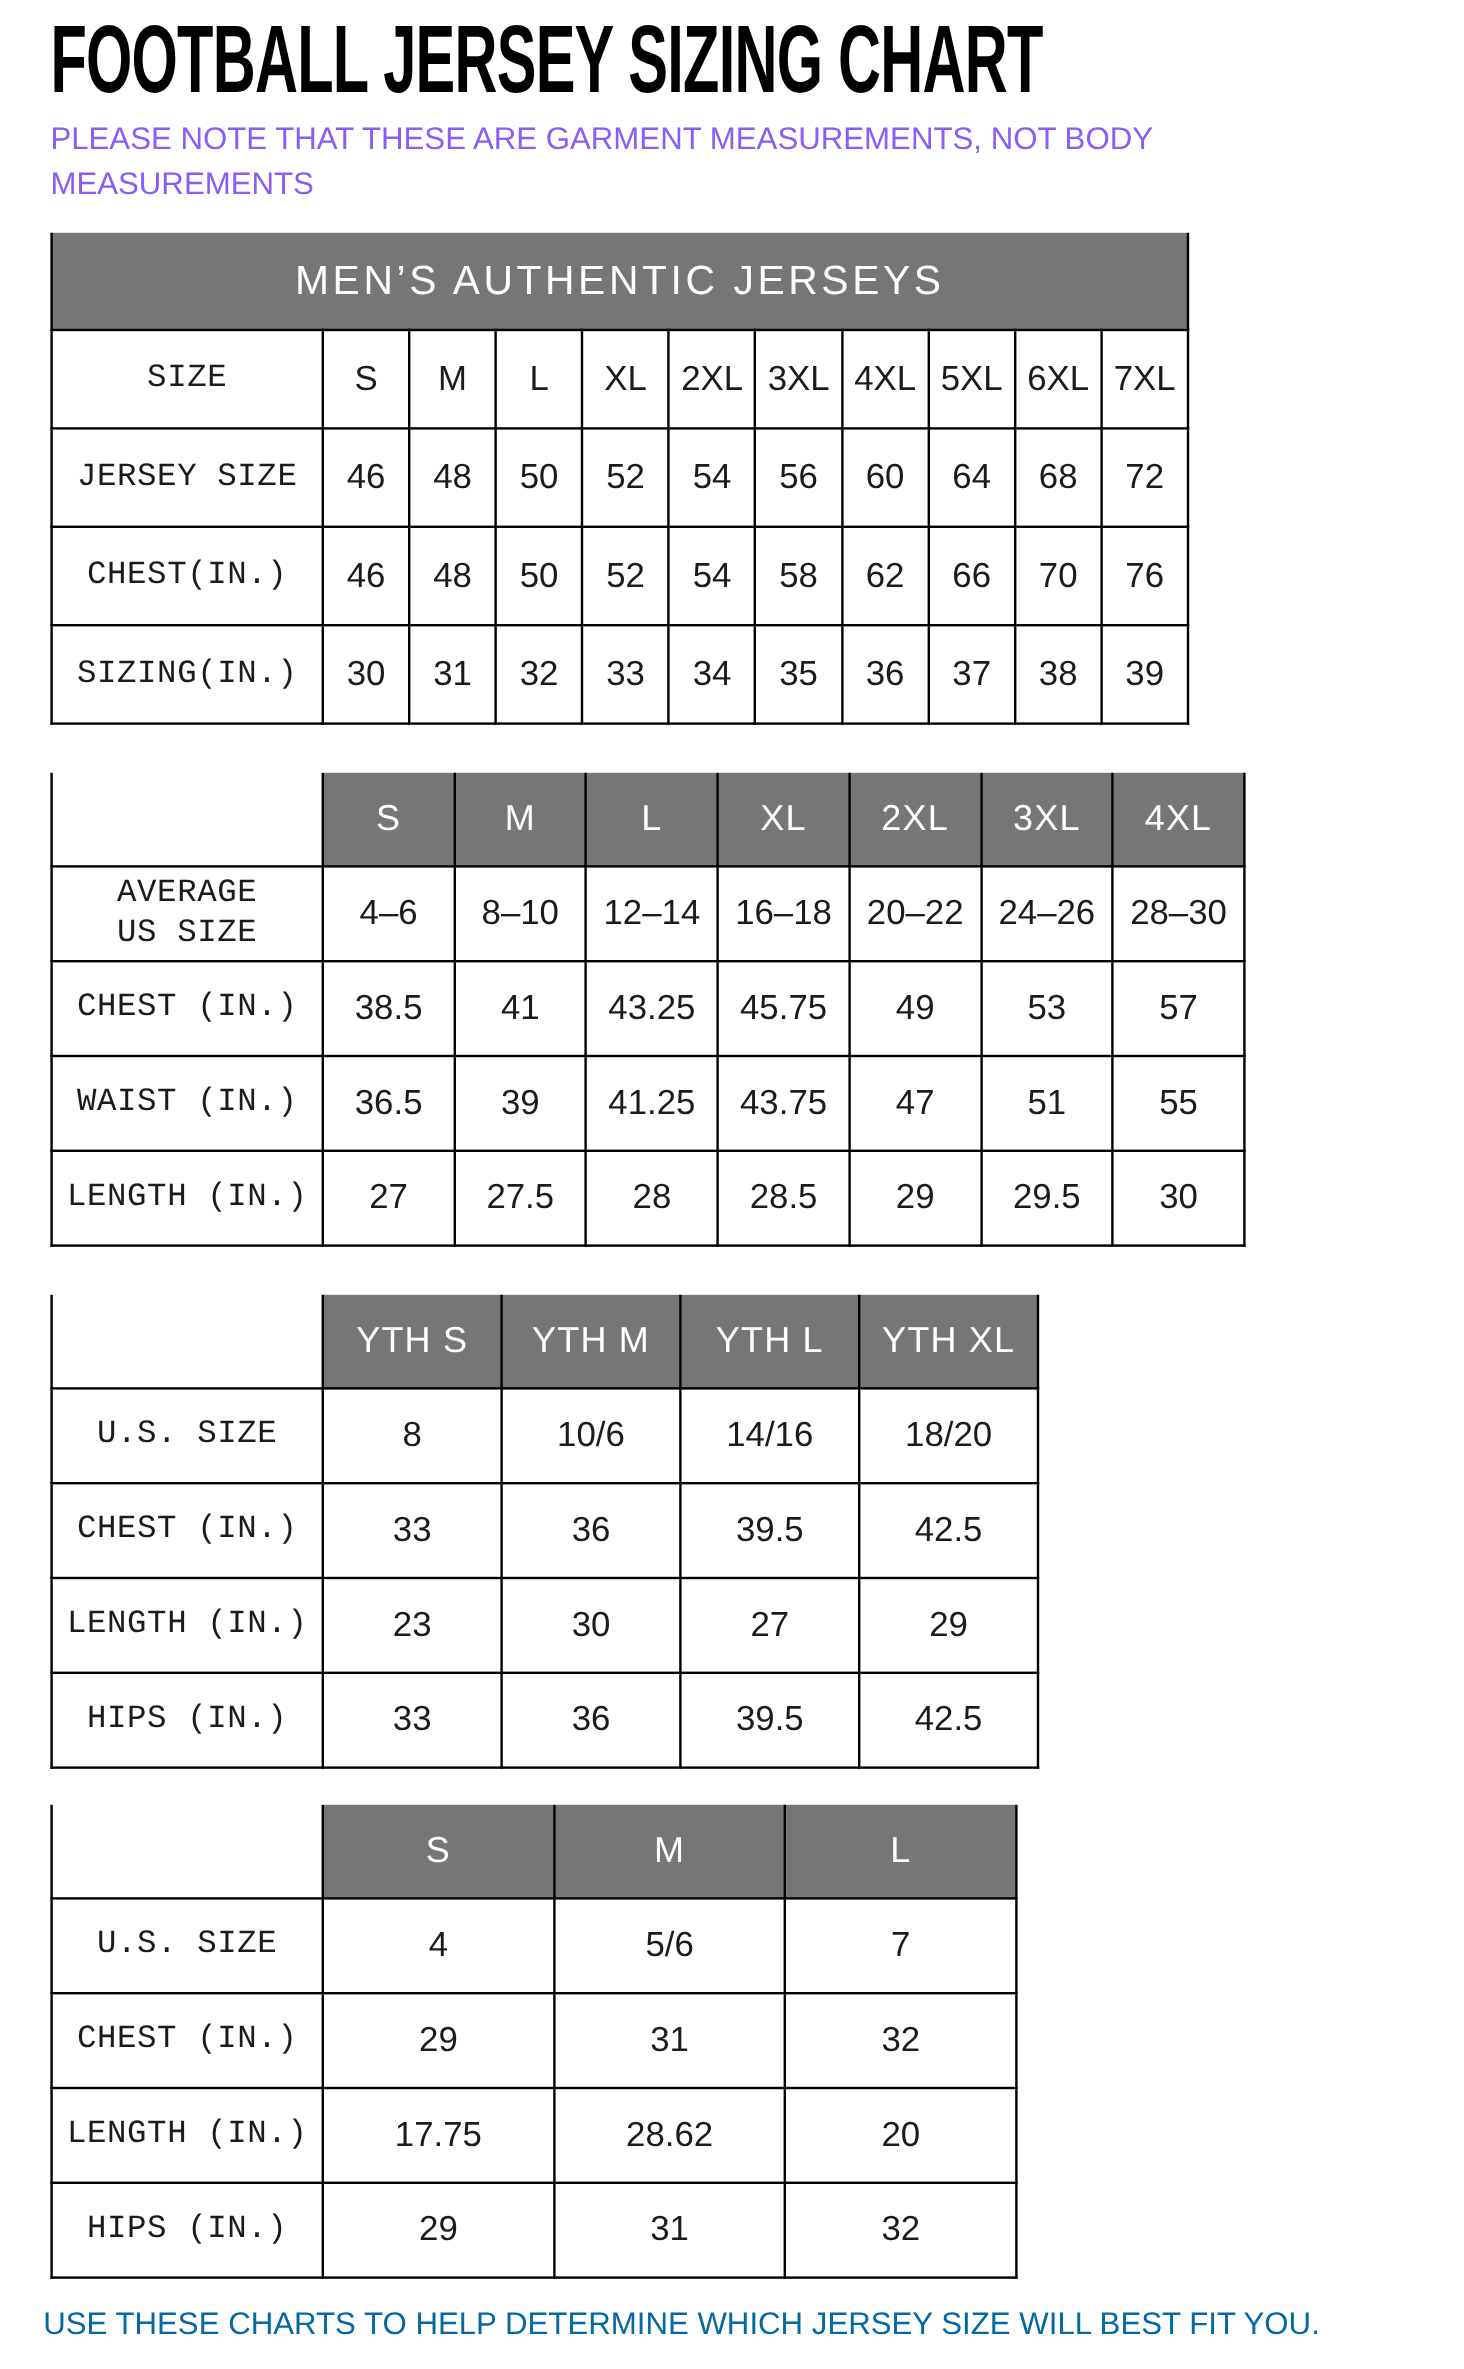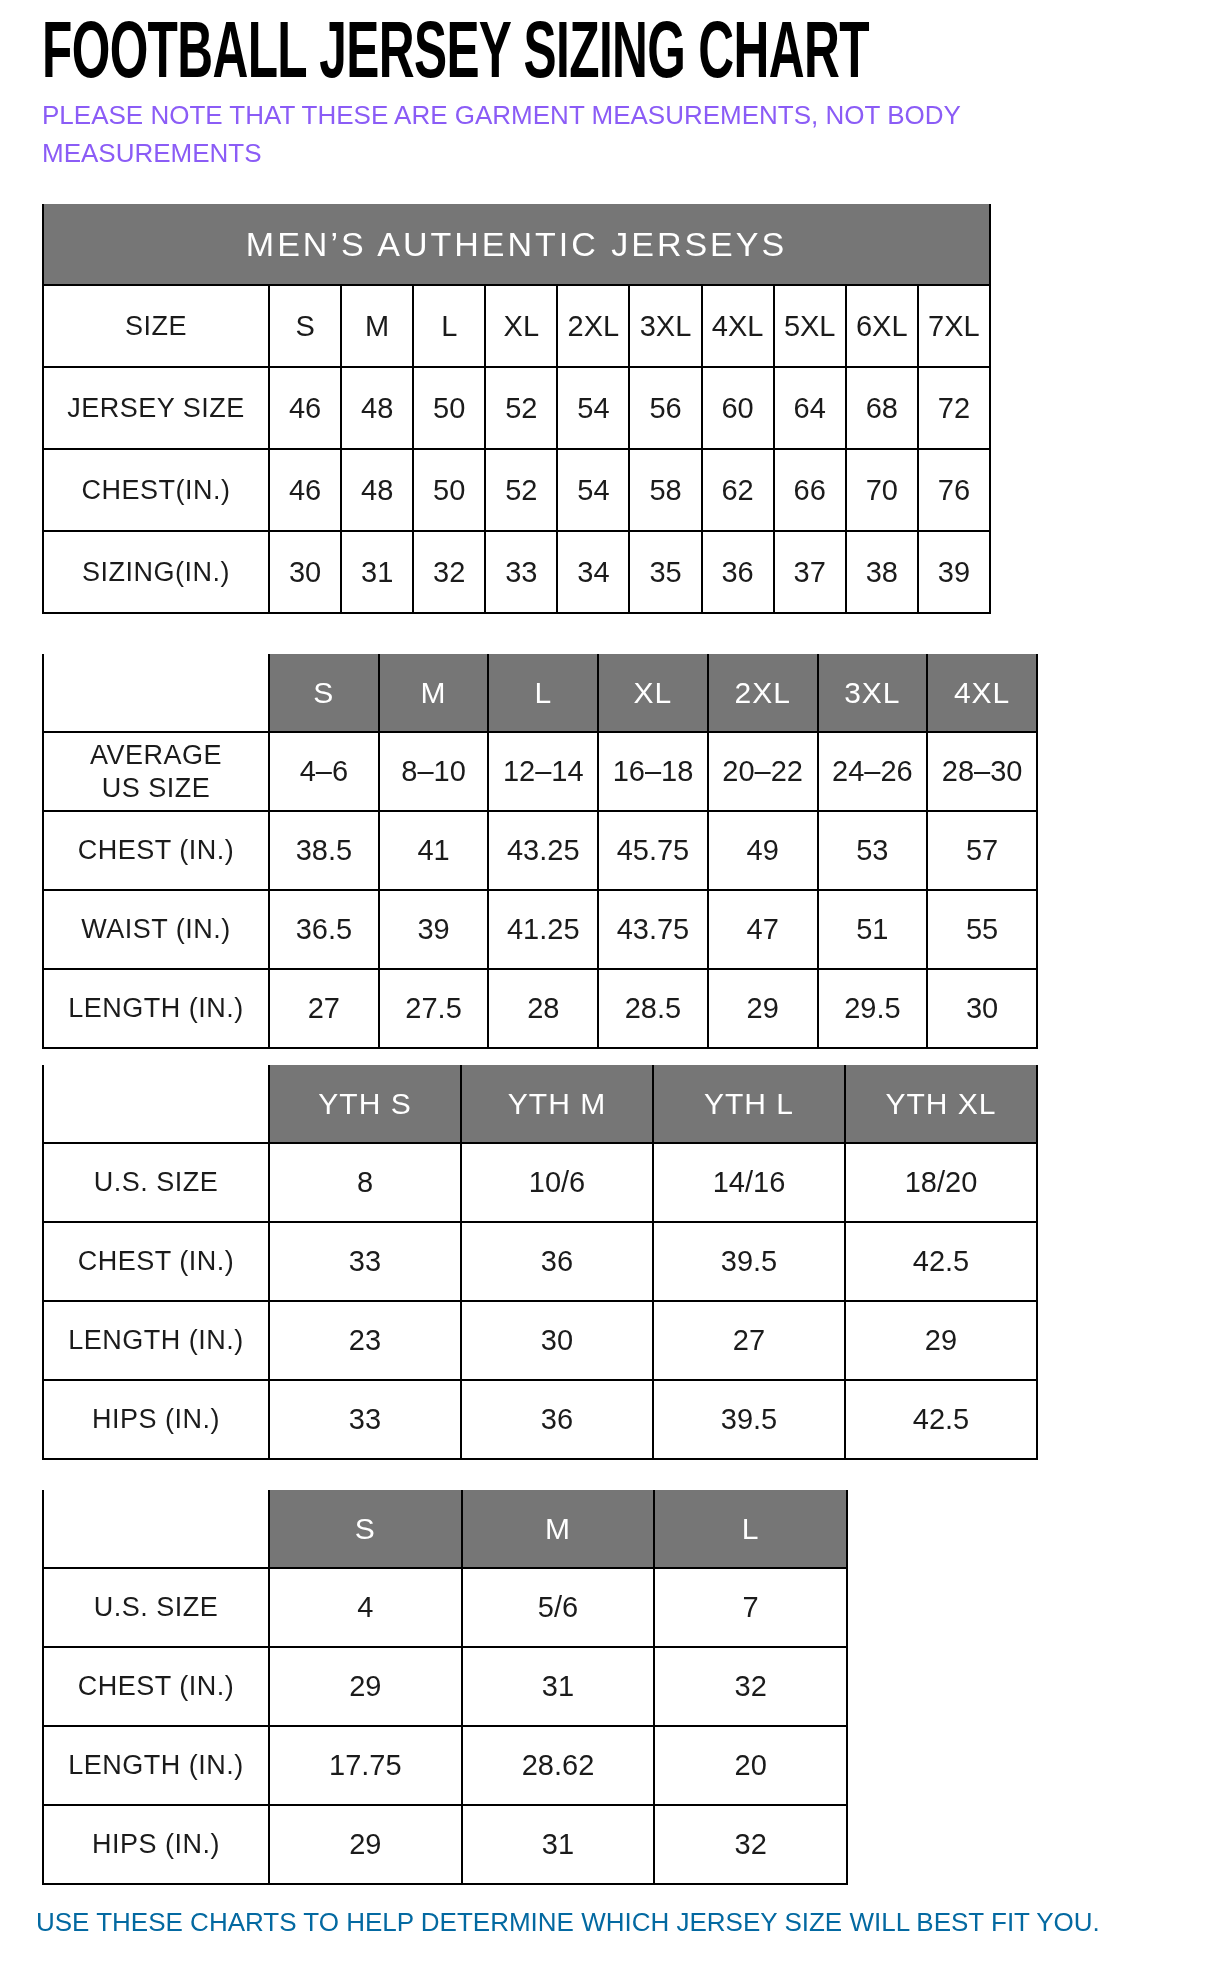--- a/index.html
+++ b/index.html
@@ -26,42 +26,42 @@
   }
 
   table.tbl{border-collapse:collapse;table-layout:fixed;background:#fff;}
   .tbl th,.tbl td{
     border:2px solid #000;
     text-align:center;vertical-align:middle;
     font-weight:400;padding:0 4px;
   }
   .tbl tr:first-child th{border-top:none;}
 
-  .tbl.mens{width:949px;margin-top:32px;}
+  .tbl.mens{width:949px;margin-top:22px;}
   .tbl.womens{width:996px;margin-top:40px;}
-  .tbl.boys{width:996px;margin-top:16px;}
+  .tbl.boys{width:824px;margin-top:40px;}
   .tbl.preschool{width:806px;margin-top:30px;}
 
   col.col-label{width:226px;}
 
   .mens th,.mens td{height:80px;}
   .womens th,.womens td,.boys th,.boys td,.preschool th,.preschool td{height:77px;}
 
   .banner{
     background:#767676;color:#fff;
     height:82px;font-size:34px;letter-spacing:3px;
     border-left:none;border-right:none;border-bottom:3px solid #000;
   }
   .hdr{
     background:#767676;color:#fff;
     font-size:30px;border-bottom:4px solid #000;letter-spacing:1px;
   }
   .row-label{
     font-size:27px;white-space:pre-line;line-height:1.2;
-    background:#fff;letter-spacing:0.5px;
+    background:#fff;letter-spacing:0.5px;font-family:Liberation Mono, monospace;
   }
   .val{font-size:29px;}
 </style>
 </head>
 <body>
 
 <div class="page">
 
   <h1 class="title">FOOTBALL JERSEY SIZING CHART</h1>
 

